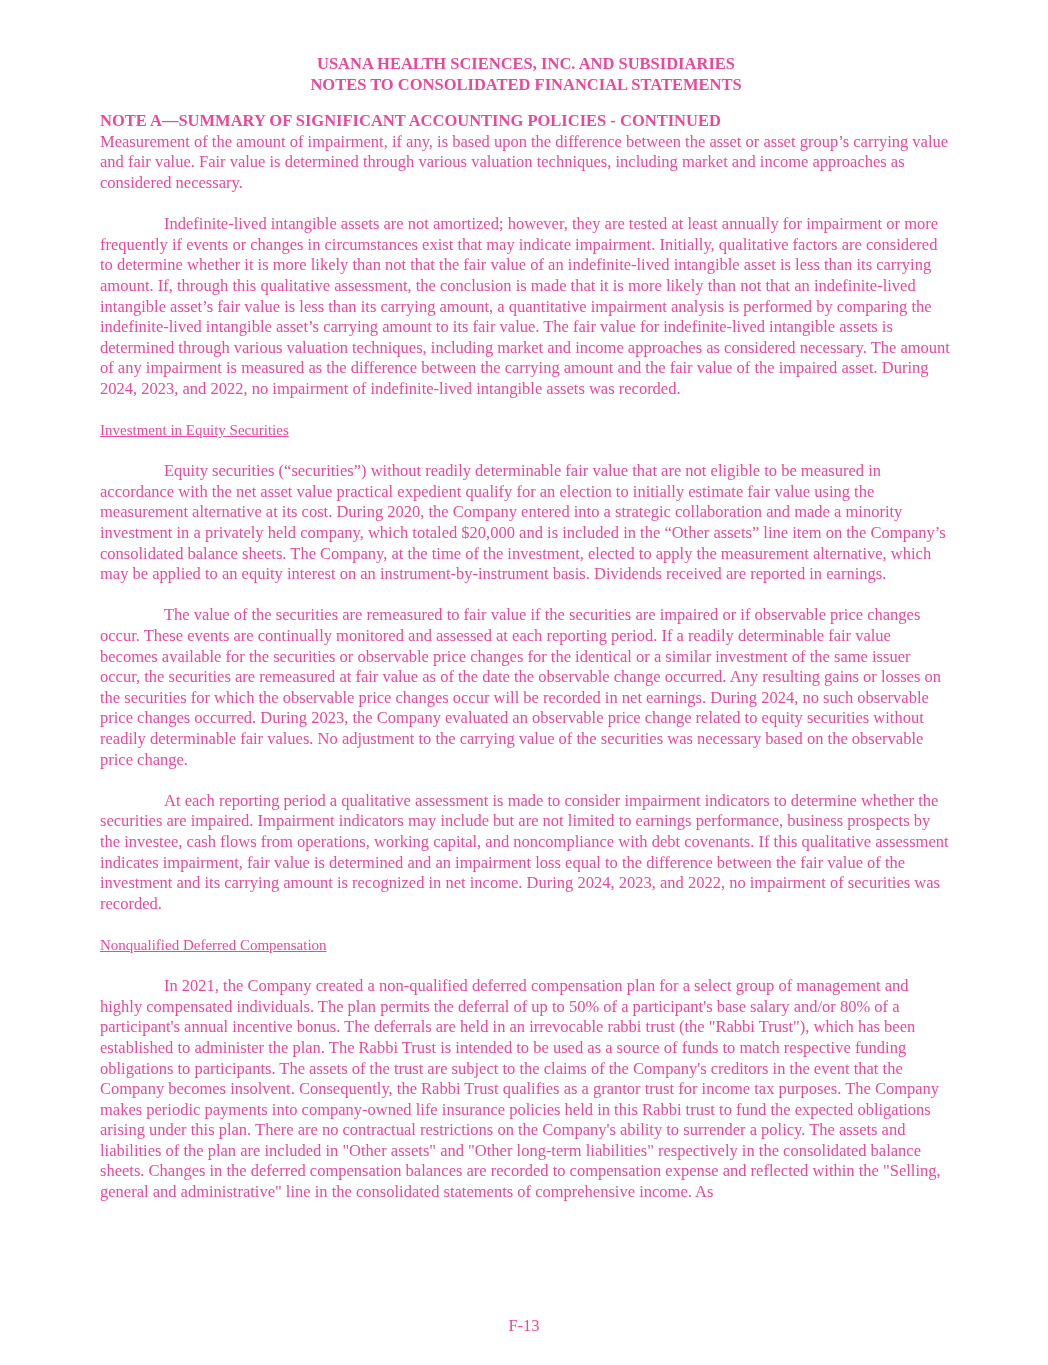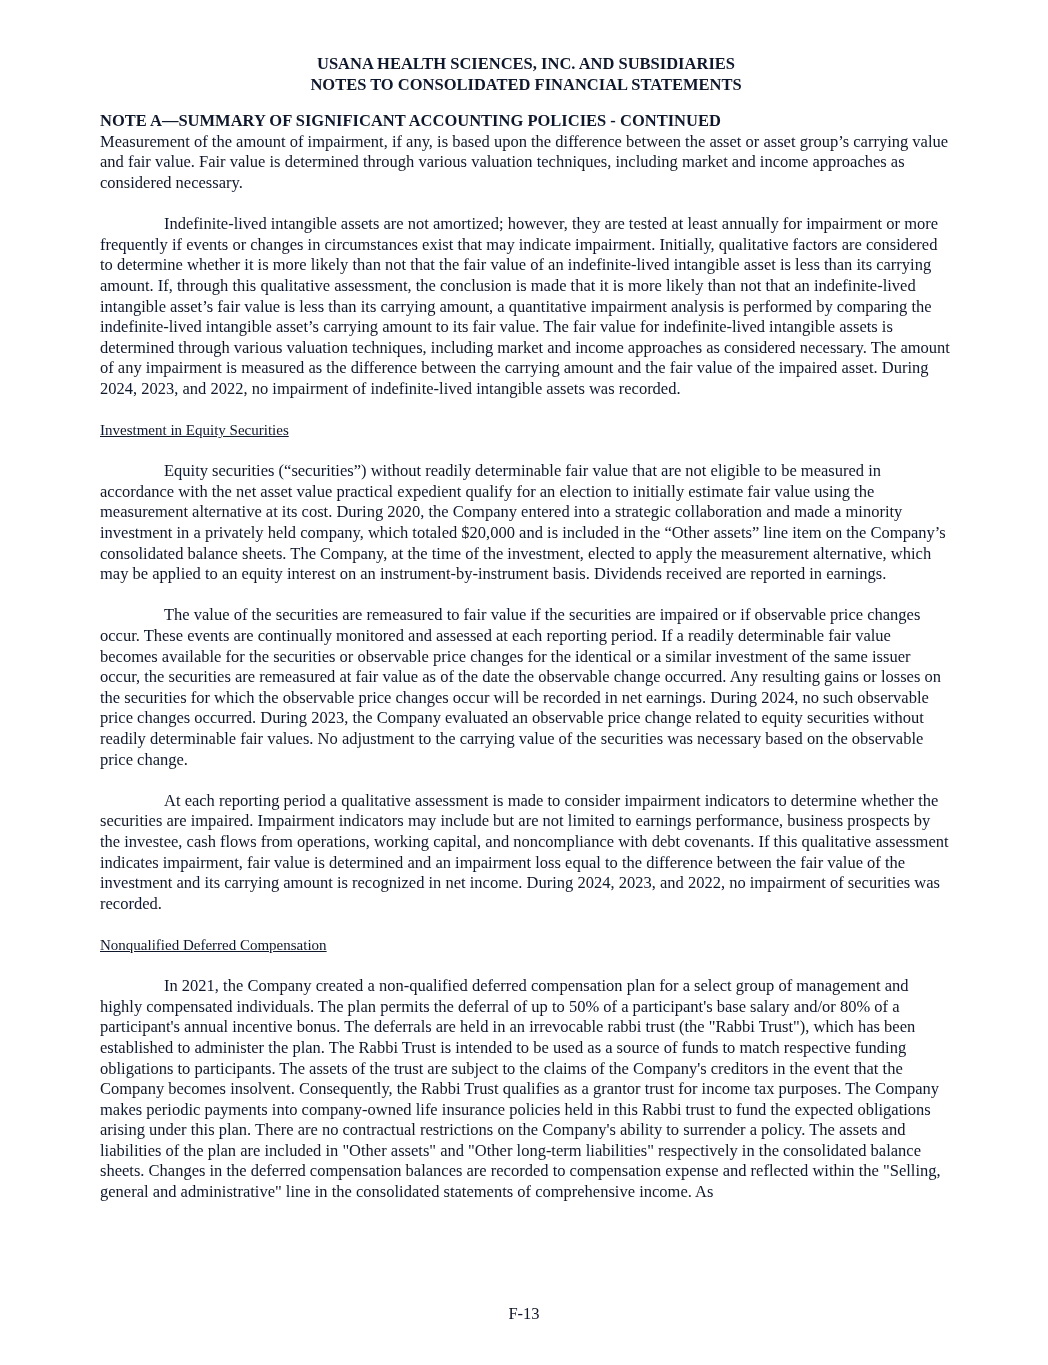--- a/index.html
+++ b/index.html
@@ -5,21 +5,21 @@
   * { margin: 0; padding: 0; box-sizing: border-box; }
   html, body {
     background: #ffffff;
     font-family: "Liberation Serif", "DejaVu Serif", serif;
   }
   .page {
     position: relative;
     width: 1048px;
     height: 1365px;
     background: #ffffff;
-    color: #0f172a;
+    color: #ec4899;
     padding: 54px 96px 0 100px;
     font-size: 16.5px;
     line-height: 20.6px;
   }
   .doc-header {
     text-align: center;
     font-weight: bold;
     margin-bottom: 16px;
   }
   .doc-header .header-line { white-space: nowrap; }
@@ -35,21 +35,21 @@
   .para.first-after-heading { margin-top: 0; }
   .indent { text-indent: 64px; }
   .subheading {
     font-weight: normal;
     font-size: 15px;
     text-decoration: underline;
     margin: 0 0 20.6px 0;
   }
   .page-footer {
     position: absolute;
-    bottom: 40px;
+    bottom: 28px;
     left: 0;
     width: 100%;
     text-align: center;
     font-size: 16.5px;
     margin-top: 37px;
   }
 </style>
 </head>
 <body>
 

